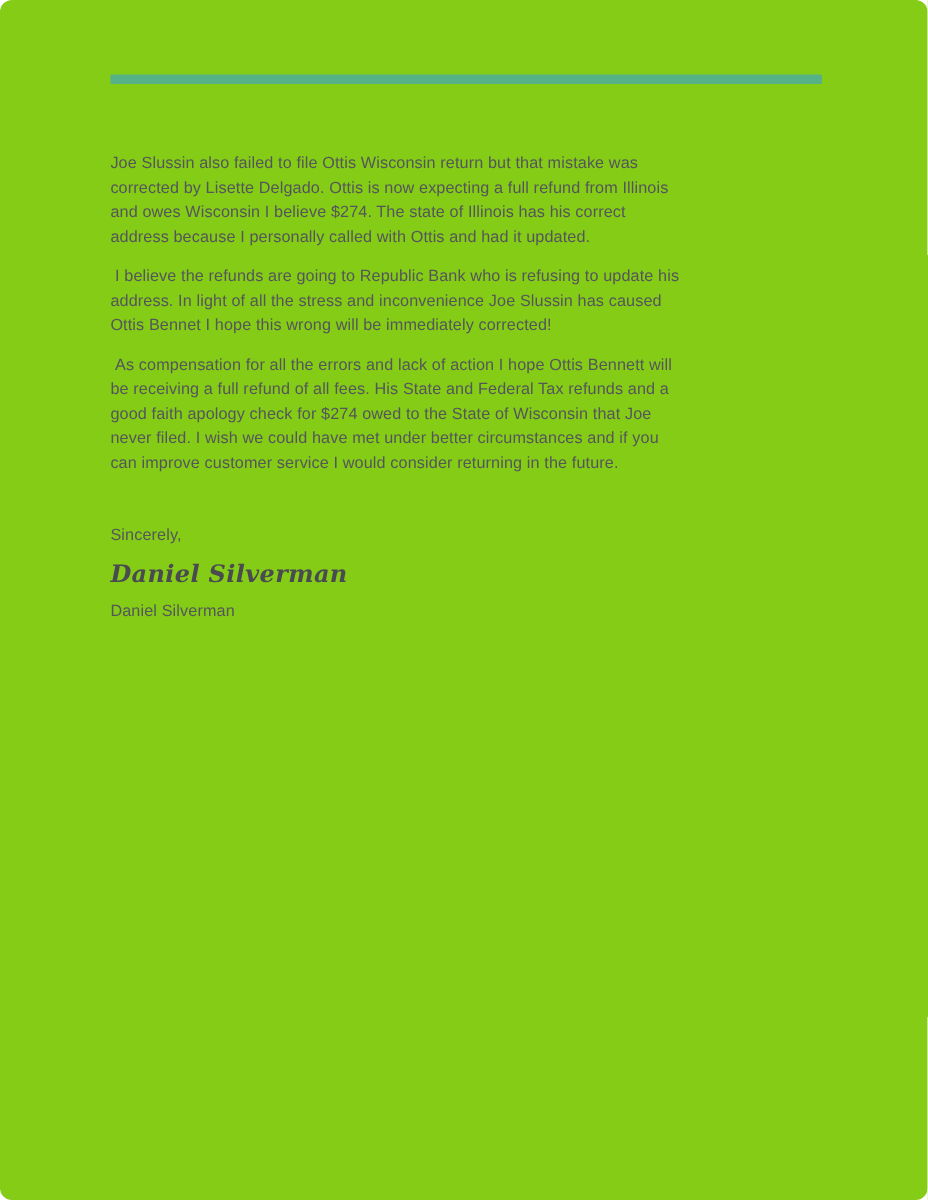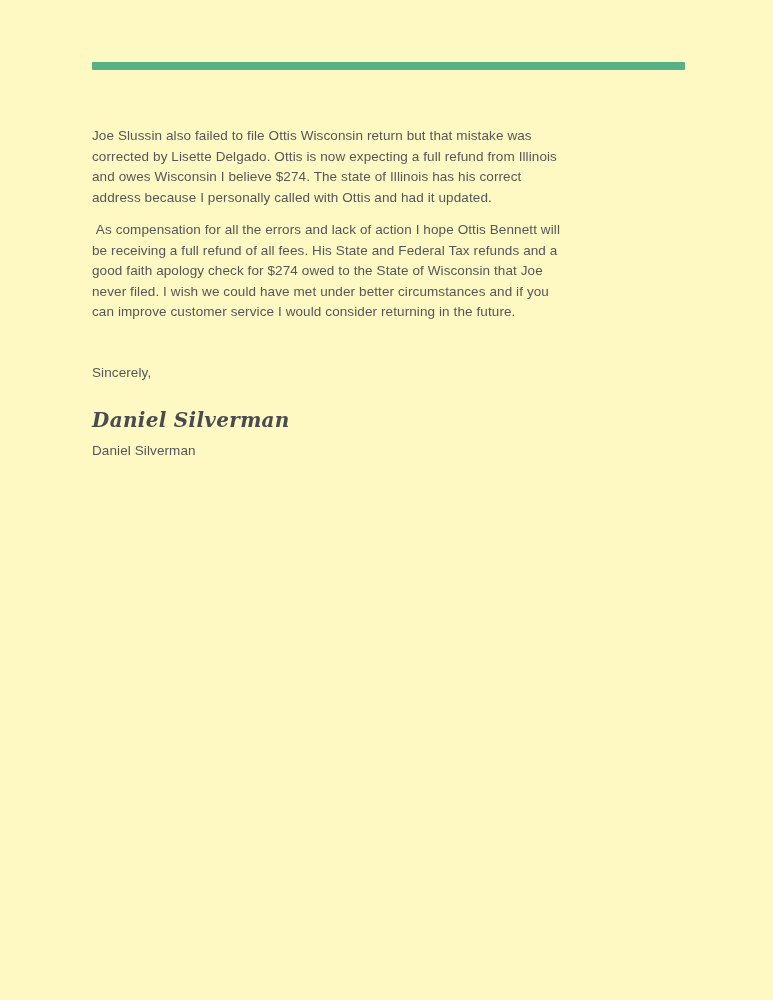--- a/index.html
+++ b/index.html
@@ -4,23 +4,24 @@
 <style>
   html, body {
     margin: 0;
     padding: 0;
     background: #ffffff;
   }
   .page {
     position: relative;
     width: 773px;
     height: 1000px;
-    background: #fef9c3;
+    background: #84cc16;
     font-family: "Liberation Sans", sans-serif;
     overflow: hidden;
+    border-radius: 10px;
   }
   .accent-bar {
     position: absolute;
     left: 92px;
     top: 62px;
     width: 593px;
     height: 8px;
     background: #56b286;
     border-radius: 1px;
   }
@@ -32,21 +33,21 @@
     color: #55565b;
     font-size: 13.5px;
     line-height: 20.5px;
     letter-spacing: 0.1px;
   }
   .para {
     margin: 0 0 12px 0;
     white-space: pre-wrap;
   }
   .salutation {
-    margin: 40px 0 22px 0;
+    margin: 40px 0 6px 0;
   }
   .signature {
     margin: 0 0 6px 0;
     font-family: "DejaVu Serif", serif;
     font-style: italic;
     font-weight: 700;
     font-size: 20px;
     line-height: 30px;
     color: #4a4b50;
     letter-spacing: 0.3px;
@@ -62,20 +63,23 @@
 </head>
 <body>
 
 <div class="page">
   <div class="accent-bar"></div>
   <div class="content">
     <p class="para">Joe Slussin also failed to file Ottis Wisconsin return but that mistake was
 corrected by Lisette Delgado. Ottis is now expecting a full refund from Illinois
 and owes Wisconsin I believe $274. The state of Illinois has his correct
 address because I personally called with Ottis and had it updated.</p>
+    <p class="para"> I believe the refunds are going to Republic Bank who is refusing to update his
+address. In light of all the stress and inconvenience Joe Slussin has caused
+Ottis Bennet I hope this wrong will be immediately corrected!</p>
     <p class="para"> As compensation for all the errors and lack of action I hope Ottis Bennett will
 be receiving a full refund of all fees. His State and Federal Tax refunds and a
 good faith apology check for $274 owed to the State of Wisconsin that Joe
 never filed. I wish we could have met under better circumstances and if you
 can improve customer service I would consider returning in the future.</p>
     <p class="salutation">Sincerely,</p>
     <p class="signature">Daniel Silverman</p>
     <p class="signer">Daniel Silverman</p>
   </div>
 </div>

